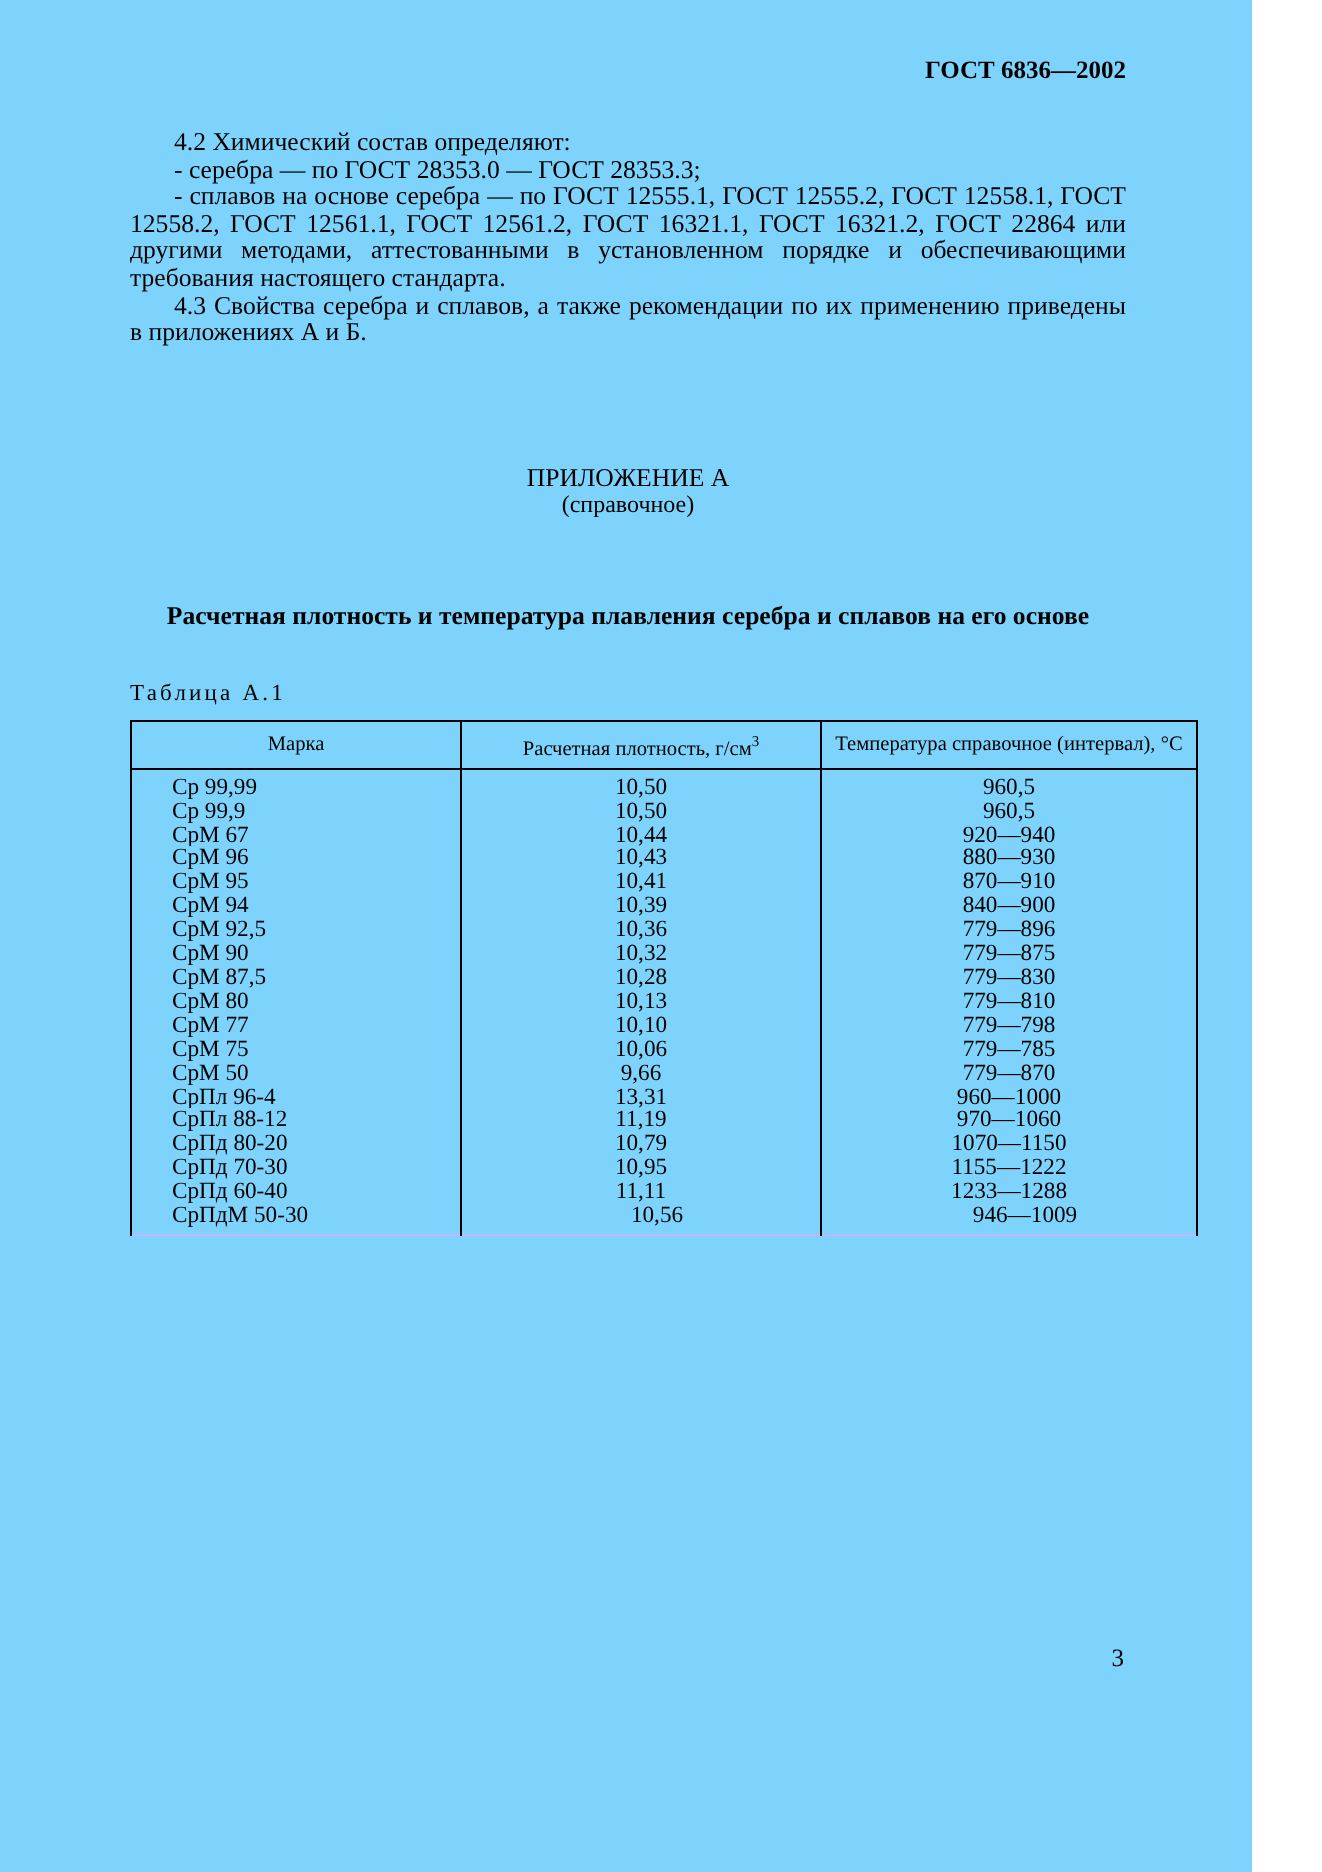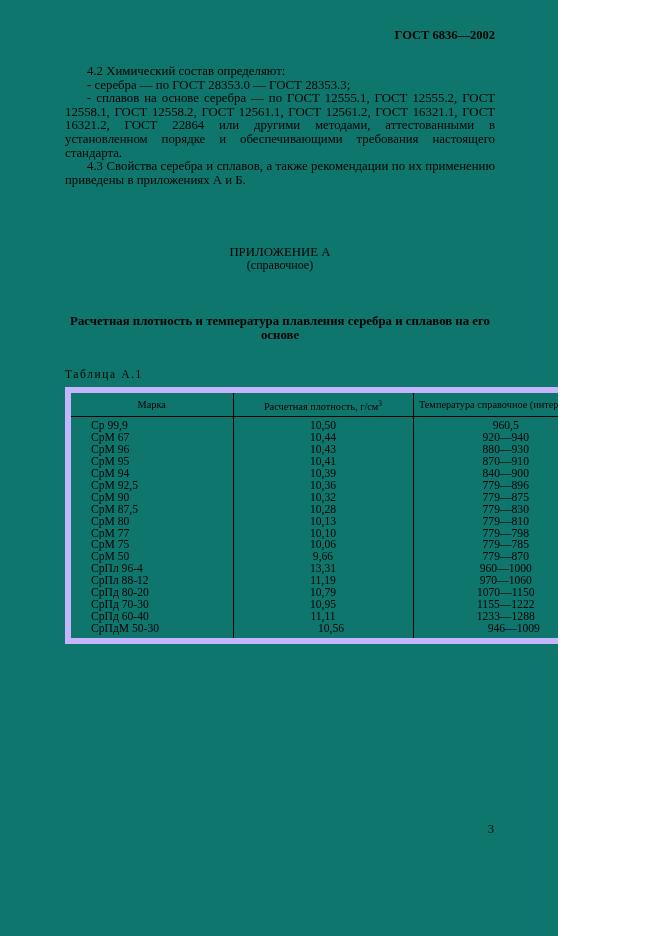--- a/index.html
+++ b/index.html
@@ -2,23 +2,23 @@
 <html><head>
 <meta charset="utf-8">
 <style>
   html, body {
     margin: 0;
     padding: 0;
     background: #ffffff;
   }
   .page {
     position: relative;
-    width: 558px;
+    width: 626px;
     height: 936px;
-    background: #0f766e;
+    background: #7dd3fc;
     font-family: "Liberation Serif", "DejaVu Serif", serif;
     color: #000000;
     box-sizing: border-box;
     padding: 28px 63px 0 65px;
     overflow: hidden;
   }
   .doc-header {
     text-align: right;
     font-weight: bold;
     font-size: 12.5px;
@@ -73,21 +73,21 @@
   }
   table.gost td {
     font-size: 11.6px;
     line-height: 11.9px;
     padding: 0 2px;
     border-left: 1px solid #000;
     border-right: 1px solid #000;
     white-space: nowrap;
     overflow: hidden;
   }
-  table.gost { border: 6px solid #c4b5fd; }
+  table.gost { border: 1px solid #c4b5fd; }
   table.gost tbody tr:first-child td { padding-top: 3px; }
   table.gost tbody tr:last-child td { padding-bottom: 3px; padding-left: 18px; }
   table.gost col.c1 { width: 165px; }
   table.gost col.c2 { width: 180px; }
   table.gost col.c3 { width: 188px; }
   td.cell-marka { text-align: left; padding-left: 20px !important; }
   td.cell-density { text-align: center; }
   td.cell-melting { text-align: center; }
   th sup { font-size: 7.5px; }
   .page-number {
@@ -129,20 +129,25 @@
       </colgroup>
       <thead>
         <tr>
           <th>Марка</th>
           <th><span>Расчетная плотность, г/см</span><sup>3</sup></th>
           <th>Температура справочное (интервал), °С</th>
         </tr>
       </thead>
       <tbody>
           <tr>
+            <td class="cell-marka">Ср 99,99</td>
+            <td class="cell-density">10,50</td>
+            <td class="cell-melting">960,5</td>
+          </tr>
+          <tr>
             <td class="cell-marka">Ср 99,9</td>
             <td class="cell-density">10,50</td>
             <td class="cell-melting">960,5</td>
           </tr>
           <tr>
             <td class="cell-marka">СрМ 67</td>
             <td class="cell-density">10,44</td>
             <td class="cell-melting">920—940</td>
           </tr>
           <tr>

